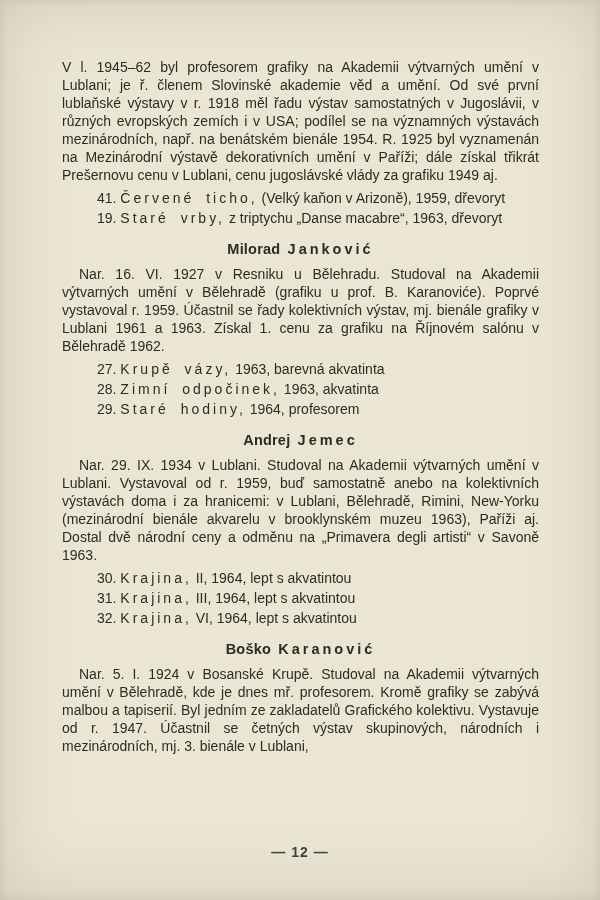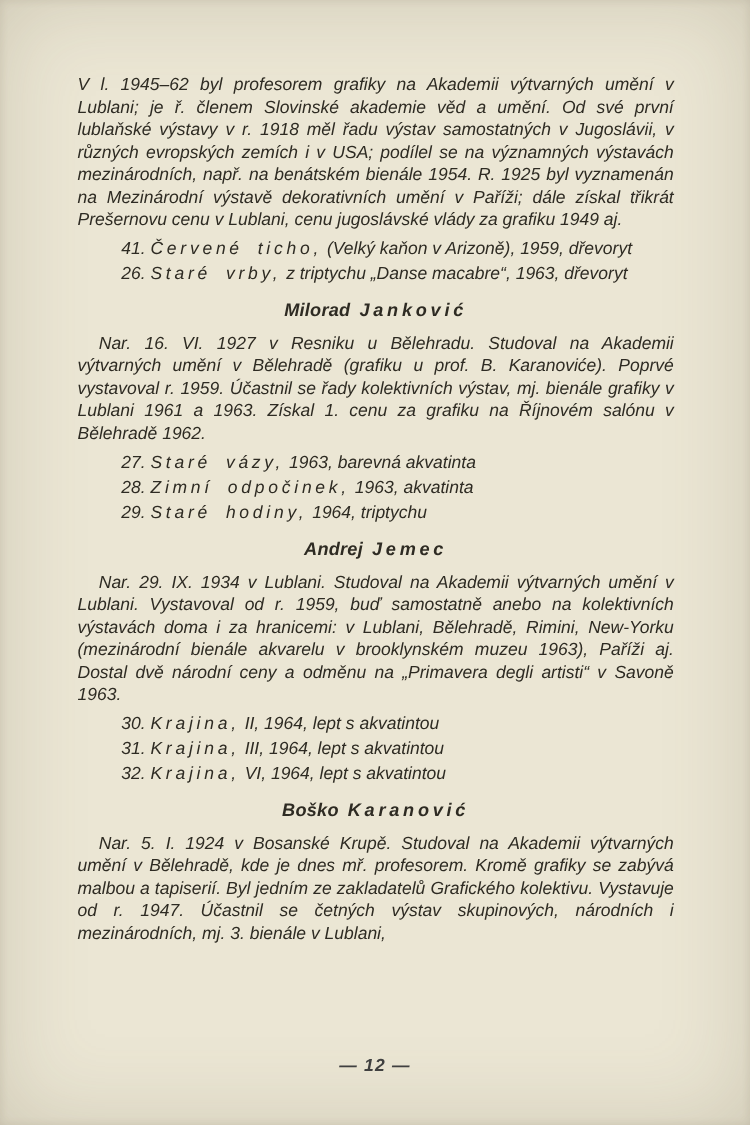--- a/index.html
+++ b/index.html
@@ -1,15 +1,15 @@
 <!DOCTYPE html>
 <html lang="cs"><head>
 <meta charset="utf-8">
 <style>
-  * { box-sizing: border-box; font-style: italic; }
+  * { box-sizing: border-box; }
   html, body { margin: 0; padding: 0; }
   body {
     width: 600px; height: 900px; overflow: hidden;
     background: #b9b4a2;
     font-family: "Liberation Sans", "DejaVu Sans", sans-serif;
   }
   .scan {
     position: relative;
     width: 600px; height: 900px;
     background: #ebe6d4;
@@ -55,47 +55,47 @@
 
     <p class="para no-indent">V l. 1945–62 byl profesorem grafiky na Akademii výtvarných umění v Lublani; je ř. členem Slovinské akademie věd a umění. Od své první lublaňské výstavy v r. 1918 měl řadu výstav samostatných v Jugoslávii, v různých evropských zemích i v USA; podílel se na významných výstavách mezinárodních, např. na benátském bienále 1954. R. 1925 byl vyznamenán na Mezinárodní výstavě dekorativních umění v Paříži; dále získal třikrát Prešernovu cenu v Lublani, cenu jugoslávské vlády za grafiku 1949 aj.</p>
 
     <ul class="works">
       <li class="item">
         <span class="num">41.</span>
         <span class="spread">Červené ticho,</span>
         <span>(Velký kaňon v Arizoně), 1959, dřevoryt</span>
       </li>
       <li class="item">
-        <span class="num">26.</span>
+        <span class="num">19.</span>
         <span class="spread">Staré vrby,</span>
         <span>z triptychu „Danse macabre“, 1963, dřevoryt</span>
       </li>
     </ul>
 
     <section>
       <h3 class="artist">
         <span>Milorad</span>
         <span class="spread-b">Janković</span>
       </h3>
       <p class="para">Nar. 16. VI. 1927 v Resniku u Bělehradu. Studoval na Akademii výtvarných umění v Bělehradě (grafiku u prof. B. Karanoviće). Poprvé vystavoval r. 1959. Účastnil se řady kolektivních výstav, mj. bienále grafiky v Lublani 1961 a 1963. Získal 1. cenu za grafiku na Říjnovém salónu v Bělehradě 1962.</p>
       <ul class="works">
         <li class="item">
           <span class="num">27.</span>
-          <span class="spread">Staré vázy,</span>
+          <span class="spread">Krupě vázy,</span>
           <span>1963, barevná akvatinta</span>
         </li>
         <li class="item">
           <span class="num">28.</span>
           <span class="spread">Zimní odpočinek,</span>
           <span>1963, akvatinta</span>
         </li>
         <li class="item">
           <span class="num">29.</span>
           <span class="spread">Staré hodiny,</span>
-          <span>1964, triptychu</span>
+          <span>1964, profesorem</span>
         </li>
       </ul>
     </section>
 
     <section>
       <h3 class="artist">
         <span>Andrej</span>
         <span class="spread-b">Jemec</span>
       </h3>
       <p class="para">Nar. 29. IX. 1934 v Lublani. Studoval na Akademii výtvarných umění v Lublani. Vystavoval od r. 1959, buď samostatně anebo na kolektivních výstavách doma i za hranicemi: v Lublani, Bělehradě, Rimini, New-Yorku (mezinárodní bienále akvarelu v brooklynském muzeu 1963), Paříži aj. Dostal dvě národní ceny a odměnu na „Primavera degli artisti“ v Savoně 1963.</p>

